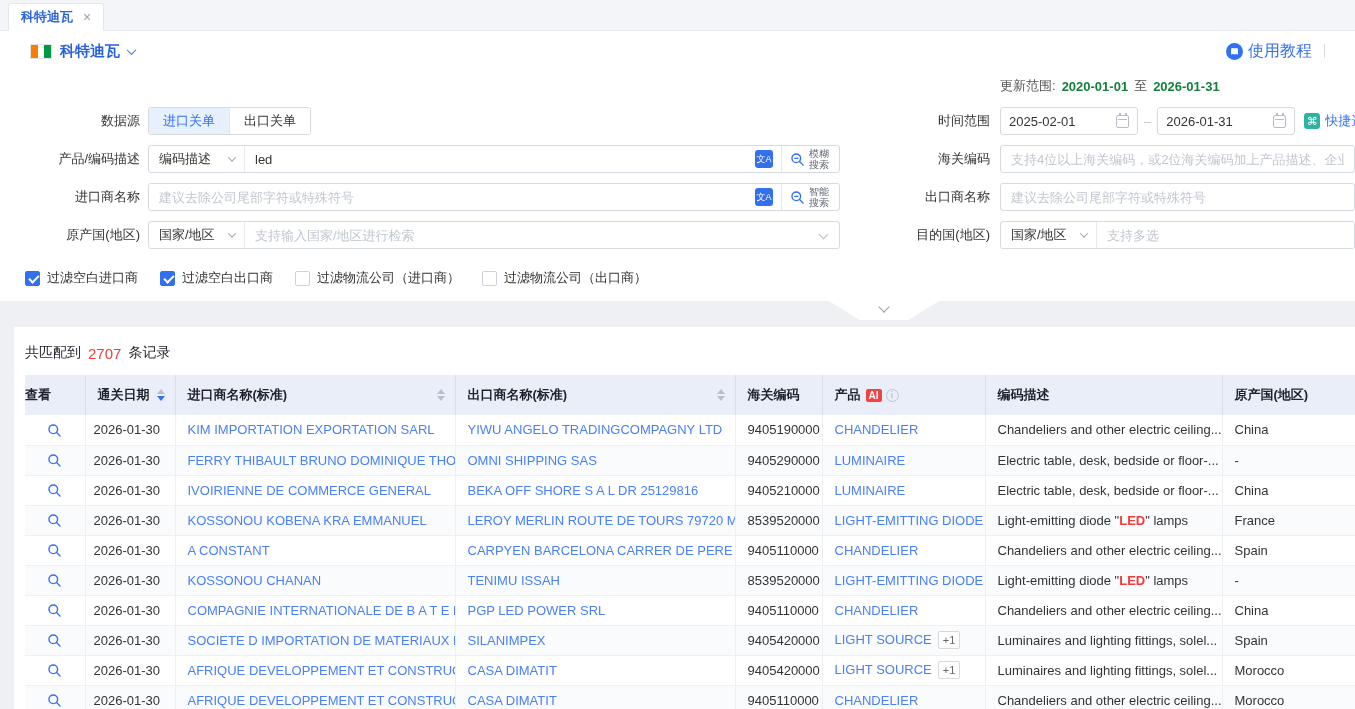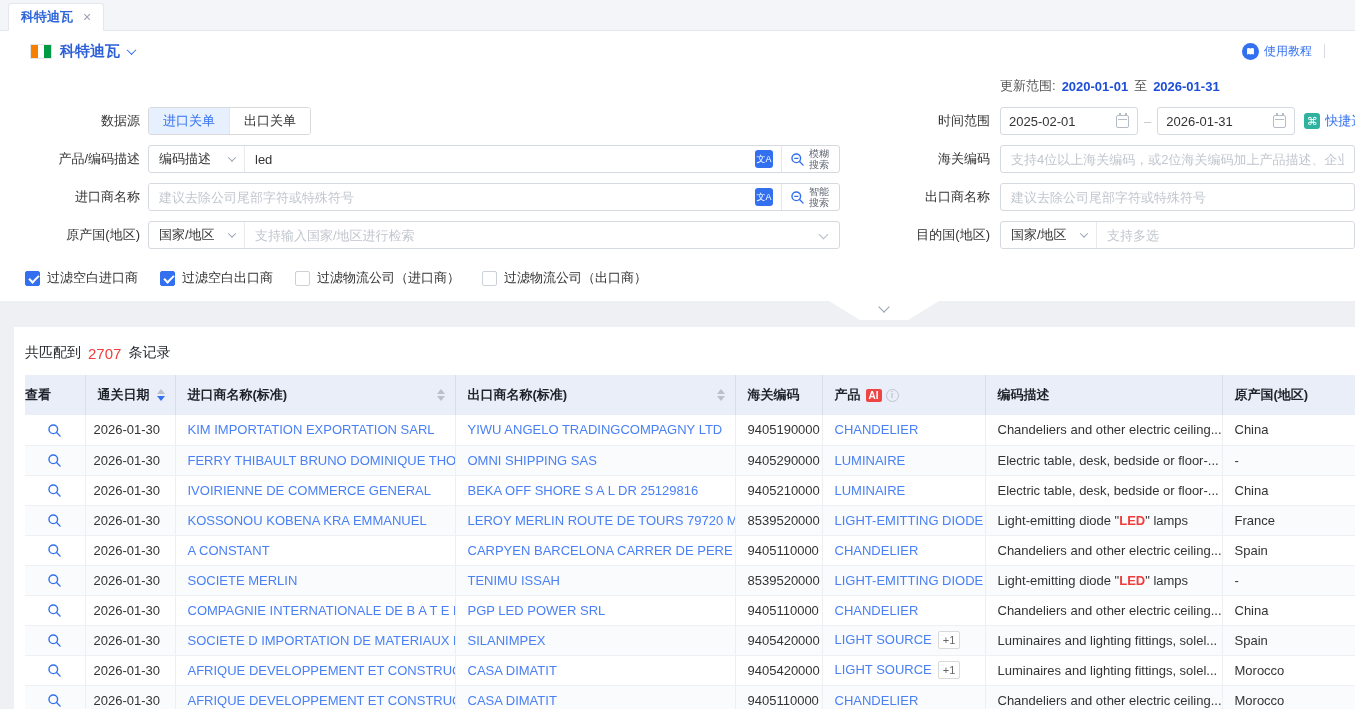--- a/index.html
+++ b/index.html
@@ -14,28 +14,28 @@
   .tab-close { color:#9aa1ad; margin-left:10px; font-size:14px; cursor:pointer; }
 
   
   .country-header { height:40px; display:flex; align-items:center; padding:0 30px; background:#fff; }
   .flag { width:22px; height:15px; display:inline-flex; border:1px solid #e3e5e8; margin-right:8px; }
   .flag i { flex:1; } .flag .o{background:#f77f00;} .flag .w{background:#fff;} .flag .g{background:#009a44;}
   .country-name { color:#2c5fd8; font-weight:bold; font-size:15px; }
   .chev { display:inline-block; width:7px; height:7px; border-right:1.6px solid #3370f0; border-bottom:1.6px solid #3370f0; transform:rotate(45deg) translate(-1px,-1px); margin-left:8px; }
   .country-right { margin-left:auto; display:flex; align-items:center; }
   .tut-icon { width:17px; height:17px; border-radius:50%; background:#3370f0; display:inline-flex; align-items:center; justify-content:center; margin-right:5px; }
-  .tut { color:#3370f0; font-size:12px; }
+  .tut { color:#3370f0; font-size:16px; }
   .vdiv { width:1px; height:14px; background:#d8dce2; margin-left:12px; }
 
   
   .filter-panel { background:#fff; padding:4px 0 14px 25px; }
   .update-line { height:22px; display:flex; align-items:center; gap:6px; margin-left:975px; white-space:nowrap; }
   .ul-label { color:#555; }
-  .ul-date { color:#1d4ed8; font-weight:bold; }
+  .ul-date { color:#15803d; font-weight:bold; }
   .ul-to { color:#555; }
 
   .frow { display:flex; align-items:center; margin-top:10px; height:28px; }
   .flabel { width:115px; text-align:right; color:#333; flex:none; }
   .lfield { margin-left:8px; width:692px; flex:none; display:flex; align-items:center; }
   .rgroup { margin-left:auto; display:flex; align-items:center; width:455px; flex:none; white-space:nowrap; }
   .rlabel { width:90px; text-align:right; color:#333; flex:none; margin-right:10px; }
 
   .seg { display:flex; border:1px solid #d9d9d9; border-radius:3px; overflow:hidden; height:28px; }
   .seg-btn { background:#fff; border:none; padding:0 14px; font-size:13px; color:#333; cursor:pointer; height:100%; font-family:inherit; }
@@ -409,21 +409,21 @@
             <td>Spain</td>
           </tr>
           <tr class="striped">
             <td class="c-view"><span class="view-btn">
                 <svg viewBox="0 0 16 16" width="15" height="15">
                   <circle cx="6.7" cy="6.7" r="4.6" fill="none" stroke="#3370f0" stroke-width="1.5"></circle>
                   <line x1="10.2" y1="10.2" x2="14" y2="14" stroke="#3370f0" stroke-width="1.5" stroke-linecap="round"></line>
                 </svg>
               </span></td>
             <td class="c-date">2026-01-30</td>
-            <td><a class="cell-link">SOCIETE MERLIN</a></td>
+            <td><a class="cell-link">KOSSONOU CHANAN</a></td>
             <td><a class="cell-link">TENIMU ISSAH</a></td>
             <td>8539520000</td>
             <td><a class="cell-link">LIGHT-EMITTING DIODE</a></td>
             <td><span>Light-emitting diode "</span><span class="led-red">LED</span><span>" lamps</span></td>
             <td>-</td>
           </tr>
           <tr>
             <td class="c-view"><span class="view-btn">
                 <svg viewBox="0 0 16 16" width="15" height="15">
                   <circle cx="6.7" cy="6.7" r="4.6" fill="none" stroke="#3370f0" stroke-width="1.5"></circle>

